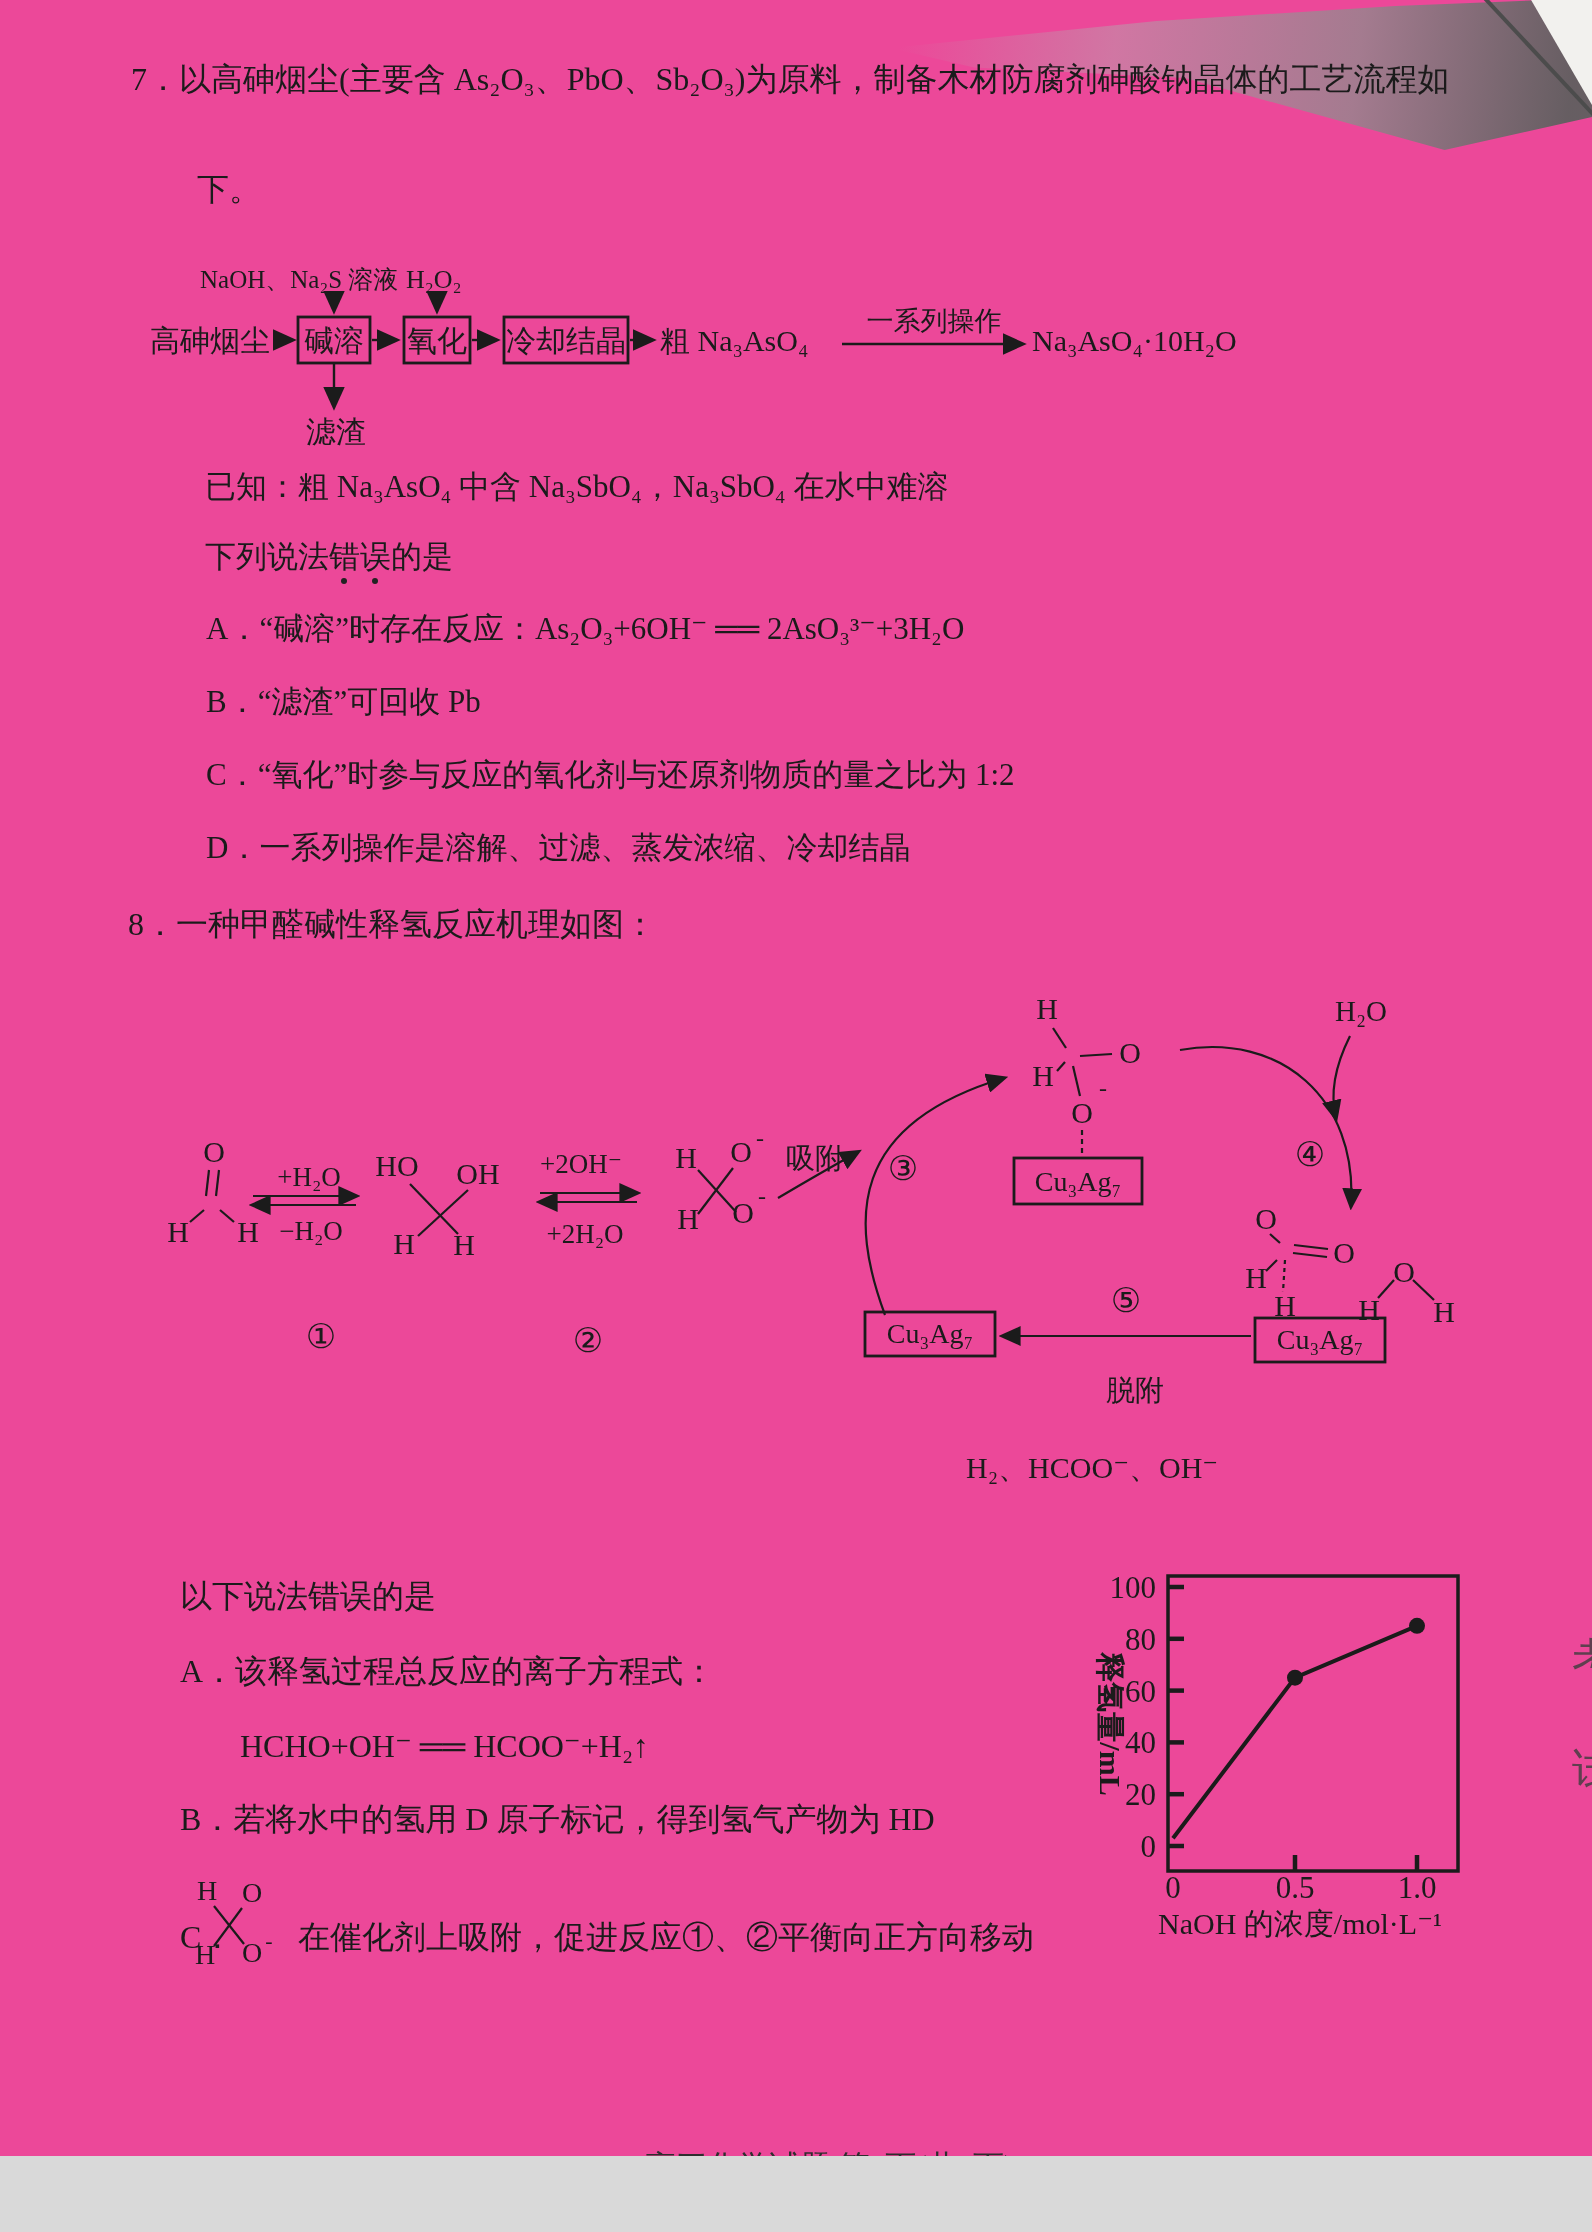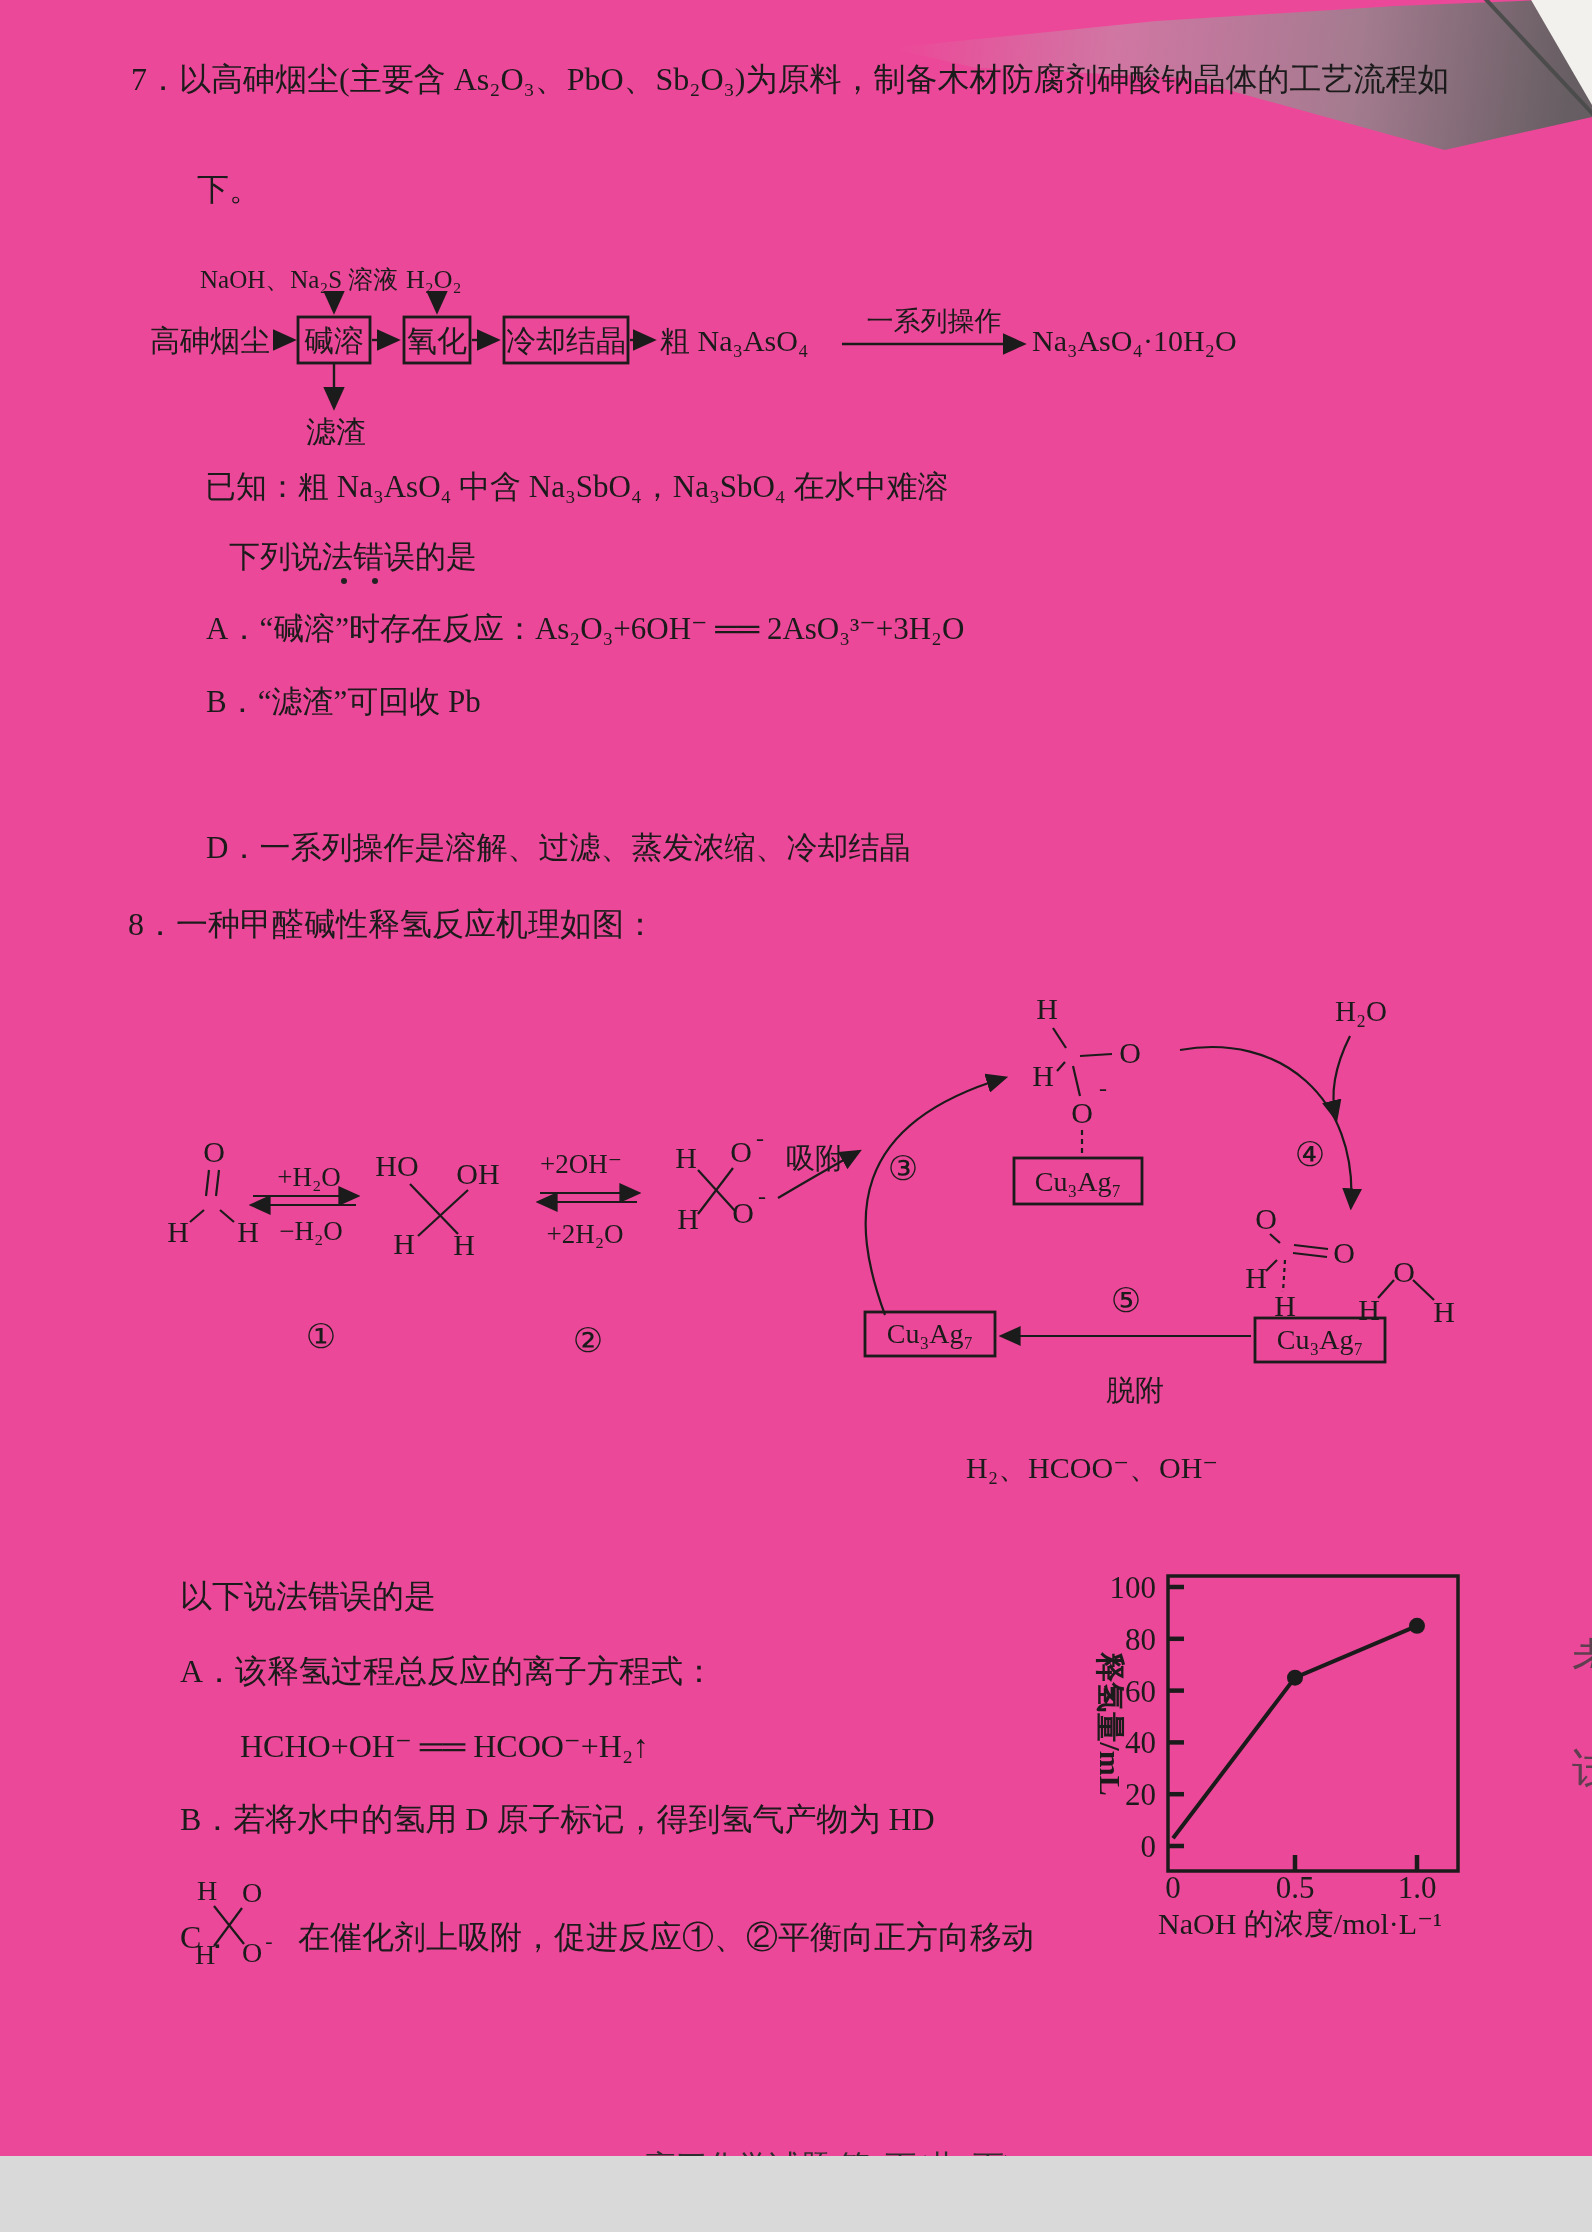--- a/index.html
+++ b/index.html
@@ -29,29 +29,32 @@
   <div class="curl-band"></div>
   <div class="curl-white"></div>
   <div class="curl-crease"></div>
 
   <div class="t" style="left:131px;top:60px;">
     <span>7．</span><span>以高砷烟尘(主要含 As₂O₃、PbO、Sb₂O₃)为原料，制备木材防腐剂砷酸钠晶体的工艺流程如</span>
   </div>
   <div class="t" style="left:197px;top:170px;">下。</div>
 
   <div class="t f31" style="left:205px;top:468px;">已知：粗 Na₃AsO₄ 中含 Na₃SbO₄，Na₃SbO₄ 在水中难溶</div>
-  <div class="t f31" style="left:205px;top:538px;margin-left:24px;">下列说法错误的是</div>
+  <div class="t f31" style="left:205px;top:538px;">下列说法错误的是</div>
   <div class="dot" style="left:341px;top:578px;"></div>
   <div class="dot" style="left:372px;top:578px;"></div>
 
   <div class="t f31" style="left:206px;top:610px;">
     <span>A．</span><span>“碱溶”时存在反应：As₂O₃+6OH⁻ ══ 2AsO₃³⁻+3H₂O</span>
   </div>
   <div class="t f31" style="left:206px;top:683px;">
     <span>B．</span><span>“滤渣”可回收 Pb</span>
+  </div>
+  <div class="t f31" style="left:206px;top:756px;">
+    <span>C．</span><span>“氧化”时参与反应的氧化剂与还原剂物质的量之比为 1:2</span>
   </div>
   <div class="t f31" style="left:206px;top:829px;">
     <span>D．</span><span>一系列操作是溶解、过滤、蒸发浓缩、冷却结晶</span>
   </div>
 
   <div class="t" style="left:128px;top:905px;">
     <span>8．</span><span>一种甲醛碱性释氢反应机理如图：</span>
   </div>
 
   <div class="t" style="left:180px;top:1577px;">以下说法错误的是</div>

